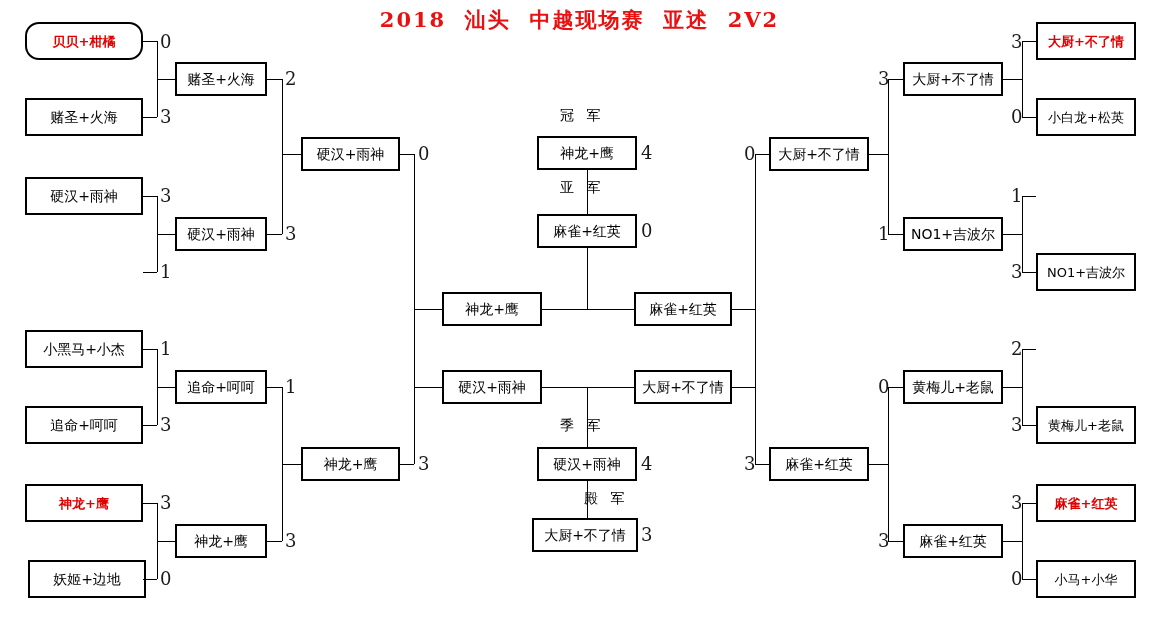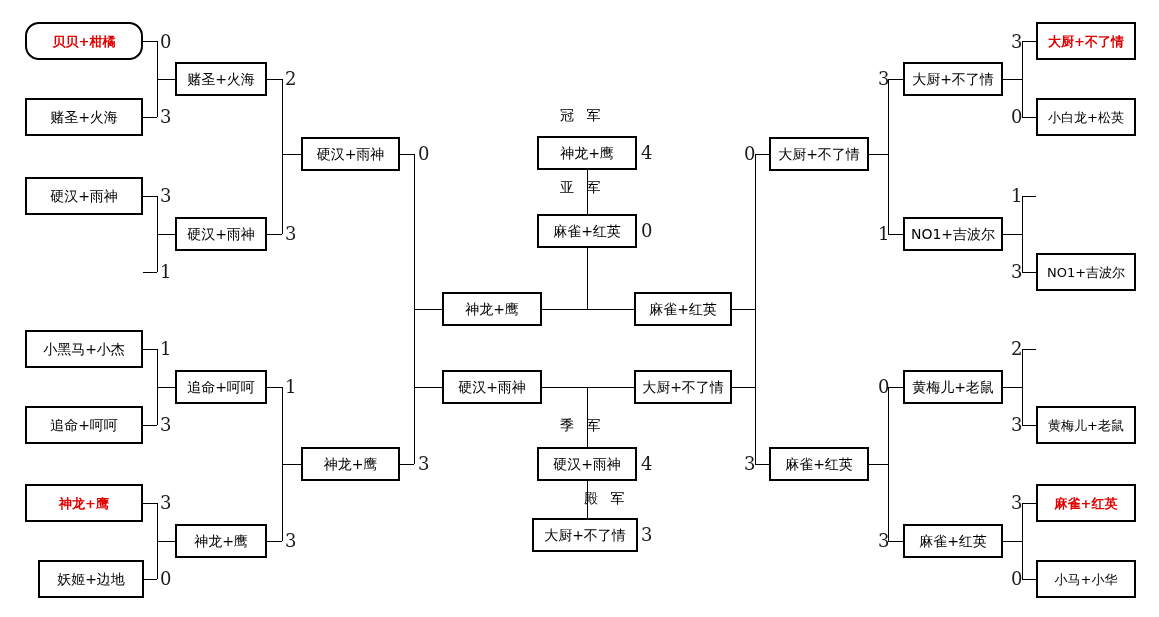--- a/index.html
+++ b/index.html
@@ -60,28 +60,29 @@
     letter-spacing:4px;
     white-space:pre;
     line-height:1;
   }
 </style>
 </head>
 <body>
 
 <div id="root">
 
+  <div class="title">2018  汕头  中越现场赛  亚述  2V2</div>
 
   <div class="box red" style="left:25px;top:22px;width:118px;height:38px;border-radius:14px;">贝贝+柑橘</div>
   <div class="box" style="left:25px;top:98px;width:118px;height:38px;">赌圣+火海</div>
   <div class="box" style="left:25px;top:177px;width:118px;height:38px;">硬汉+雨神</div>
   <div class="box" style="left:25px;top:330px;width:118px;height:38px;">小黑马+小杰</div>
   <div class="box" style="left:25px;top:406px;width:118px;height:38px;">追命+呵呵</div>
   <div class="box red" style="left:25px;top:484px;width:118px;height:38px;">神龙+鹰</div>
-  <div class="box" style="left:38px;top:560px;width:106px;height:38px;">妖姬+边地</div>
+  <div class="box" style="left:28px;top:560px;width:118px;height:38px;">妖姬+边地</div>
 
   <div class="score" style="left:160px;top:33px;">0</div>
   <div class="score" style="left:160px;top:108px;">3</div>
   <div class="score" style="left:160px;top:187px;">3</div>
   <div class="score" style="left:160px;top:263px;">1</div>
   <div class="score" style="left:160px;top:340px;">1</div>
   <div class="score" style="left:160px;top:416px;">3</div>
   <div class="score" style="left:160px;top:494px;">3</div>
   <div class="score" style="left:160px;top:570px;">0</div>
 

